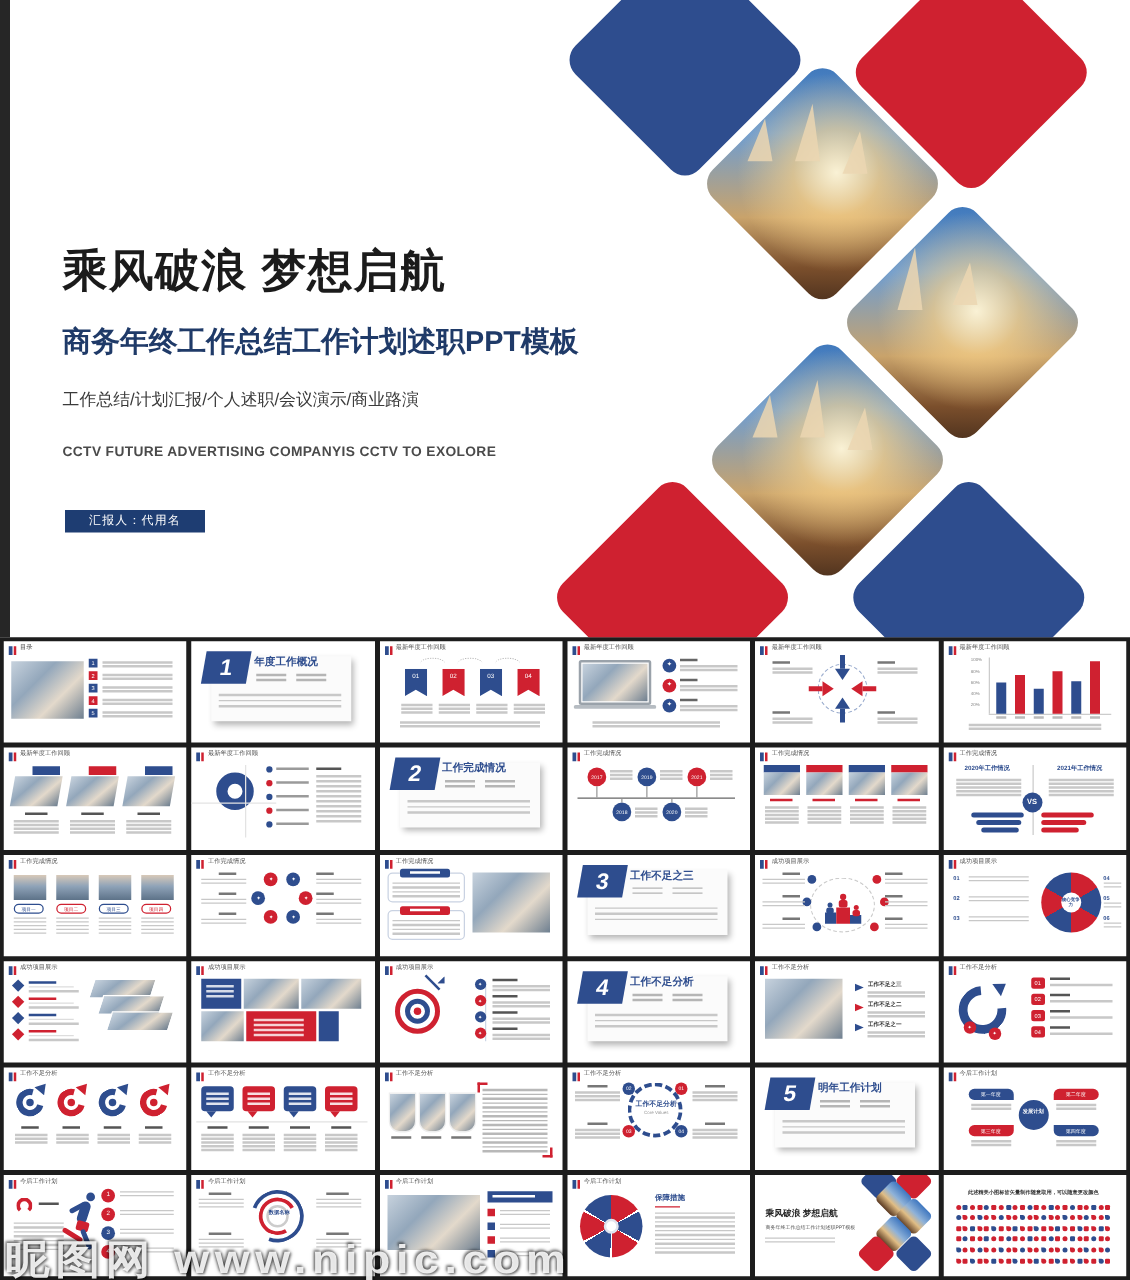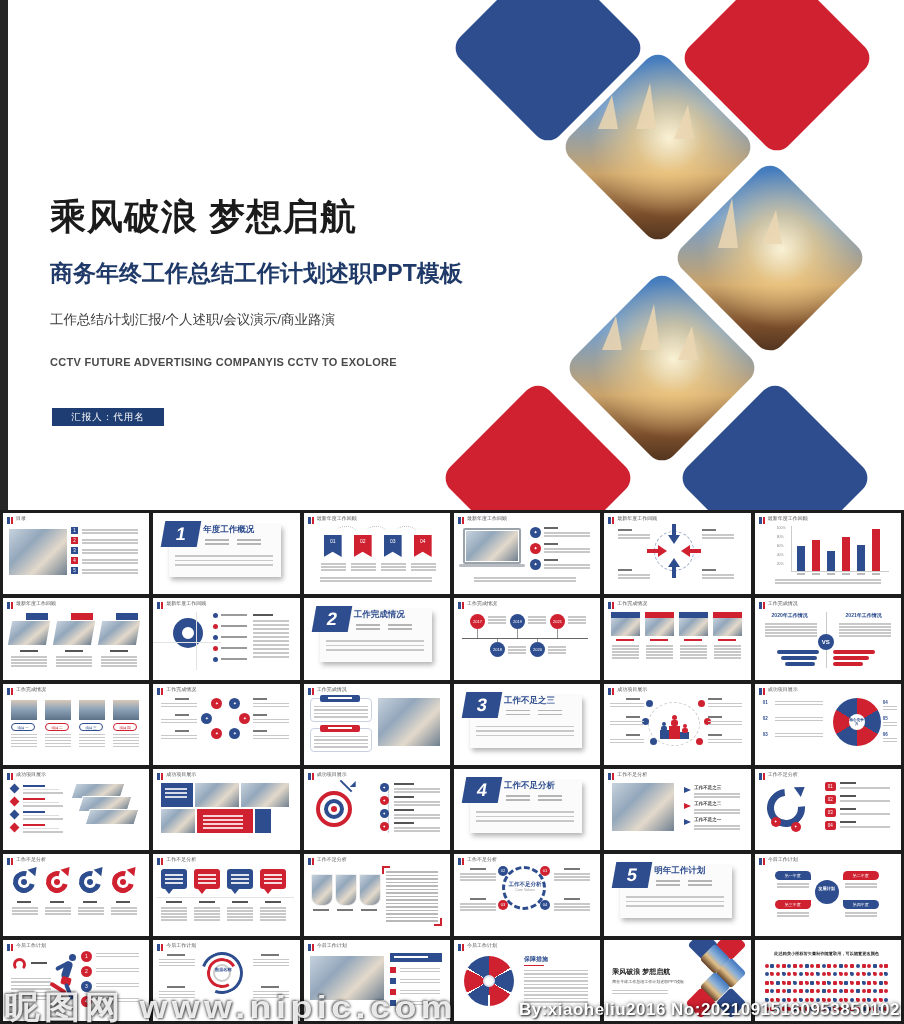--- a/index.html
+++ b/index.html
@@ -1062,14 +1062,13 @@
         <div style="position: absolute; left: 101.2px; top: 67px; width: 4px; height: 4px; background: rgb(207, 33, 48); border-radius: 0px 50% 50%;"></div>
         <div style="position: absolute; left: 106.9px; top: 67px; width: 4px; height: 4px; background: rgb(46, 77, 142); border-radius: 1px;"></div>
         <div style="position: absolute; left: 112.6px; top: 67px; width: 4px; height: 4px; background: rgb(207, 33, 48); border-radius: 0px 50% 50%;"></div>
         <div style="position: absolute; left: 118.3px; top: 67px; width: 4px; height: 4px; background: rgb(207, 33, 48); border-radius: 1px;"></div>
         <div style="position: absolute; left: 124px; top: 67px; width: 4px; height: 4px; background: rgb(46, 77, 142); border-radius: 0px 50% 50%;"></div>
         <div style="position: absolute; left: 129.7px; top: 67px; width: 4px; height: 4px; background: rgb(207, 33, 48); border-radius: 1px;"></div>
       </div>
     </div>
 
   <div class="wm-site">昵图网 www.nipic.com</div>
-  <div class="wm-credit">By:xiaoheliu2016 No:20210915160953850102</div>
 </div>
 
 </body></html>

